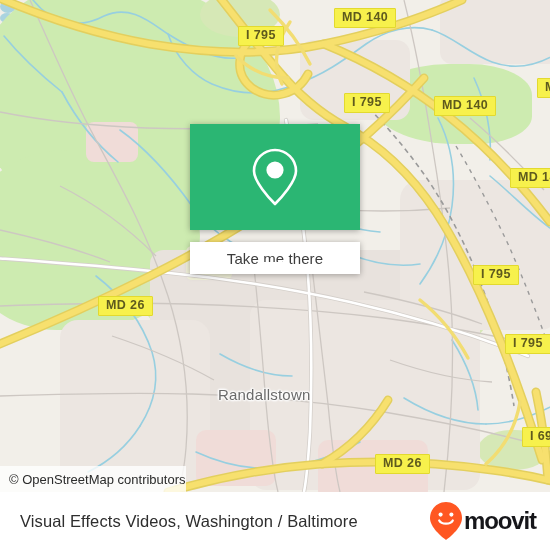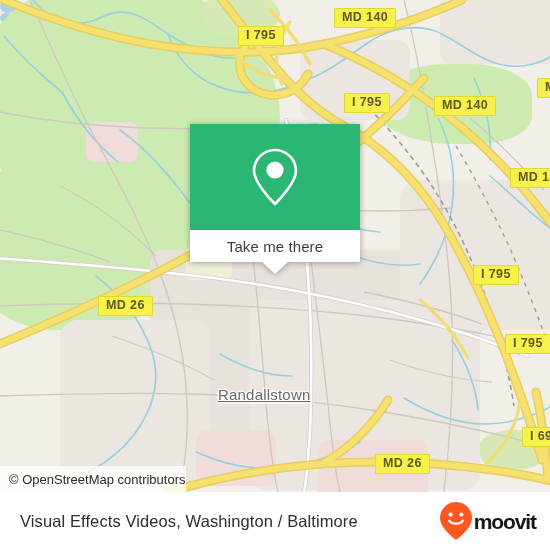--- a/index.html
+++ b/index.html
@@ -49,21 +49,20 @@
     font-family: "Liberation Sans", sans-serif;
   }
   .place-label {
     position: absolute;
     color: #6a6a6a;
     font-size: 15px;
     white-space: nowrap;
     letter-spacing: 0.2px;
     text-shadow: 1px 0 2px #fff, -1px 0 2px #fff, 0 1px 2px #fff, 0 -1px 2px #fff,
                  1px 1px 2px #fff, -1px -1px 2px #fff;
-    text-decoration: underline;
   }
 
   
   #popup {
     position: absolute;
     left: 190px; top: 124px;
     width: 170px;
     filter: drop-shadow(0 1px 3px rgba(0,0,0,0.32));
   }
   #popup-top {
@@ -72,20 +71,21 @@
     display: flex;
     align-items: center;
     justify-content: center;
   }
   #popup-bottom {
     height: 32px;
     background: #ffffff;
     display: flex;
     align-items: center;
     justify-content: center;
+    margin-top: 12px;
   }
   #popup-label {
     color: #3d3d3d;
     font-size: 15px;
     letter-spacing: 0.1px;
   }
   #popup-tail {
     position: absolute;
     left: 50%;
     top: 138px;
@@ -125,21 +125,21 @@
     color: #2e2e2e;
     letter-spacing: 0.1px;
     white-space: nowrap;
   }
   #brand {
     display: flex;
     align-items: center;
     gap: 1px;
   }
   #brand-text {
-    font-size: 21px;
+    font-size: 24px;
     font-weight: bold;
     color: #16161a;
     letter-spacing: -1.1px;
     line-height: 1;
   }
 </style>
 </head>
 <body>
 
 <div id="root">

